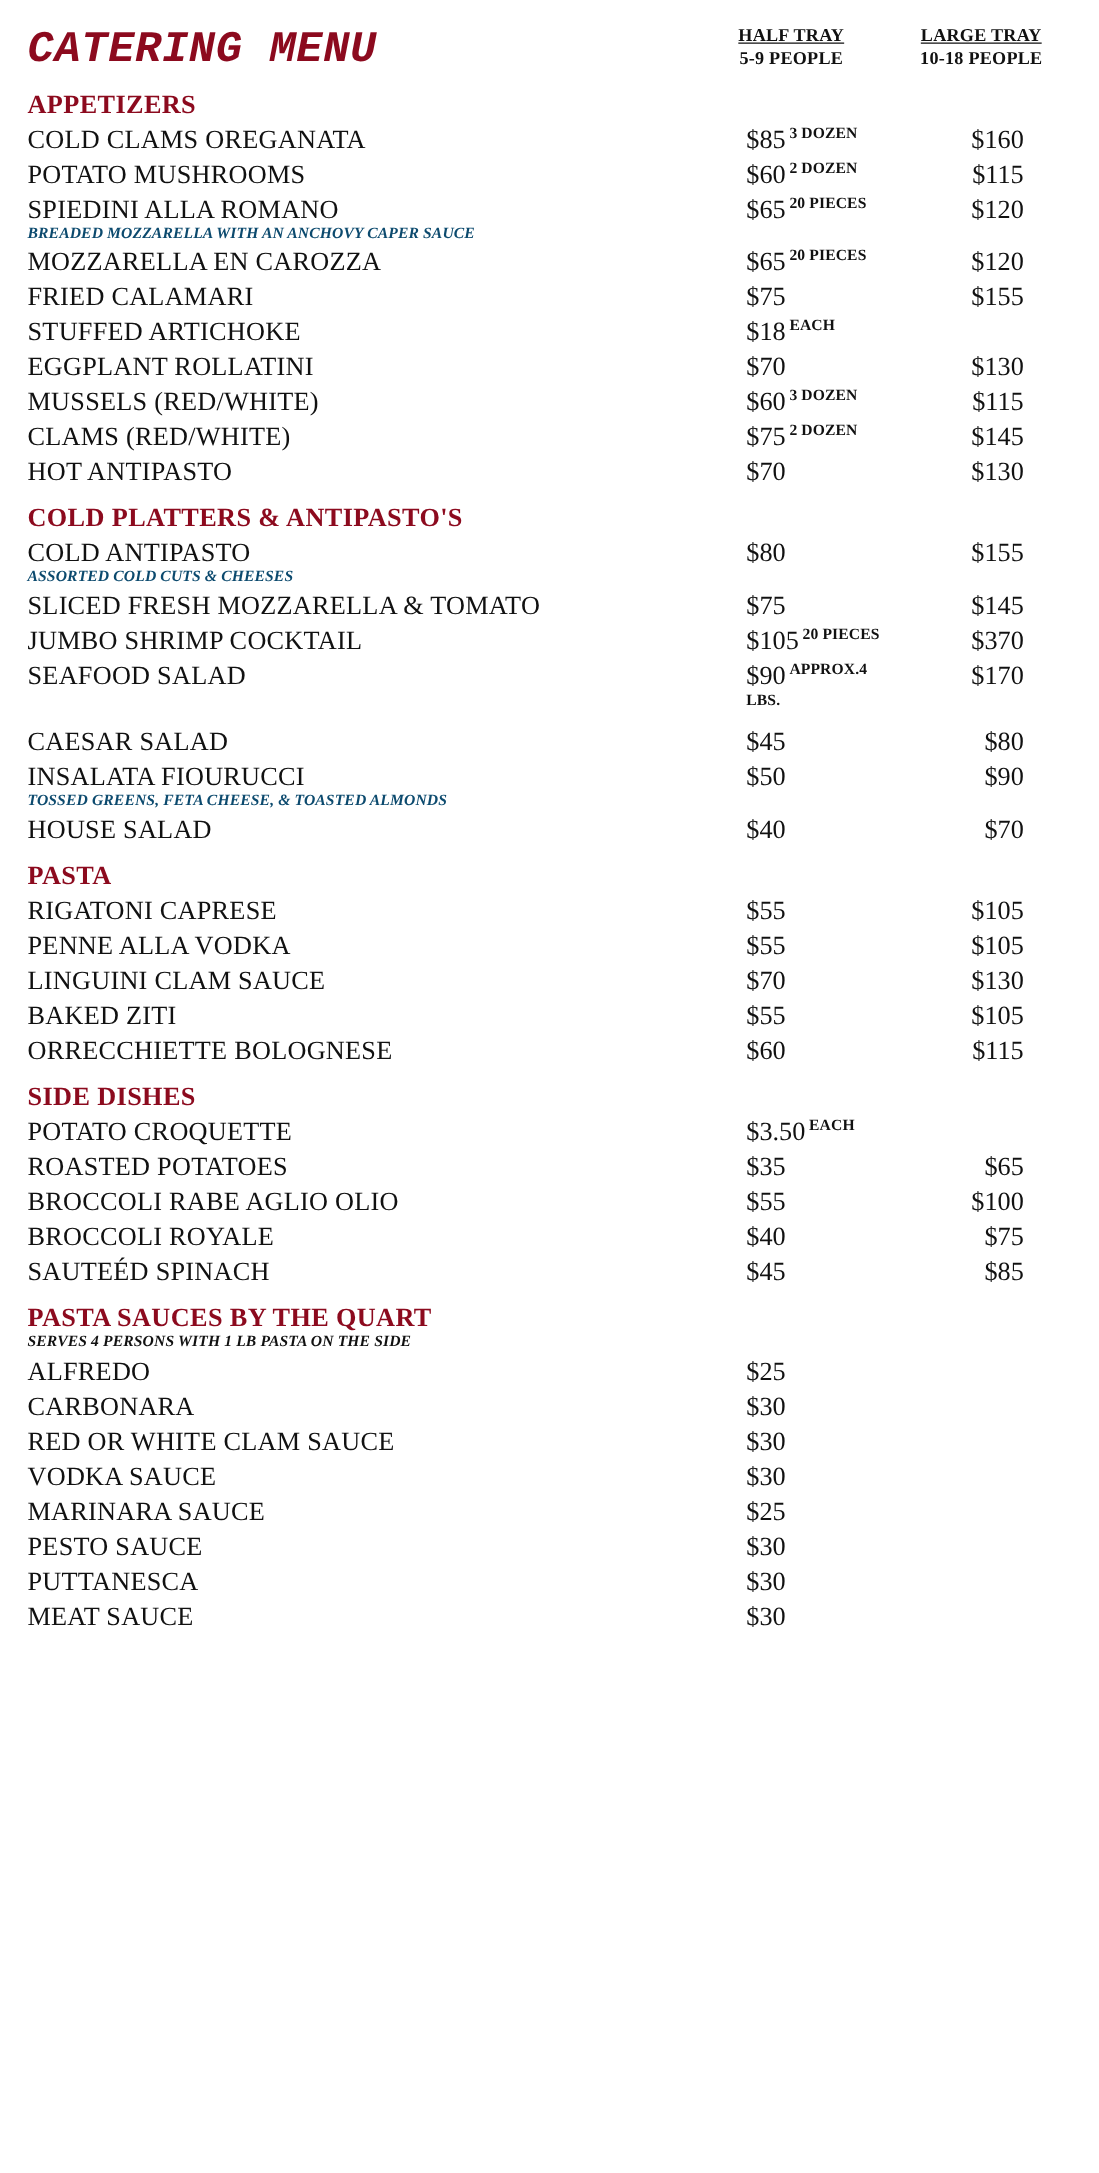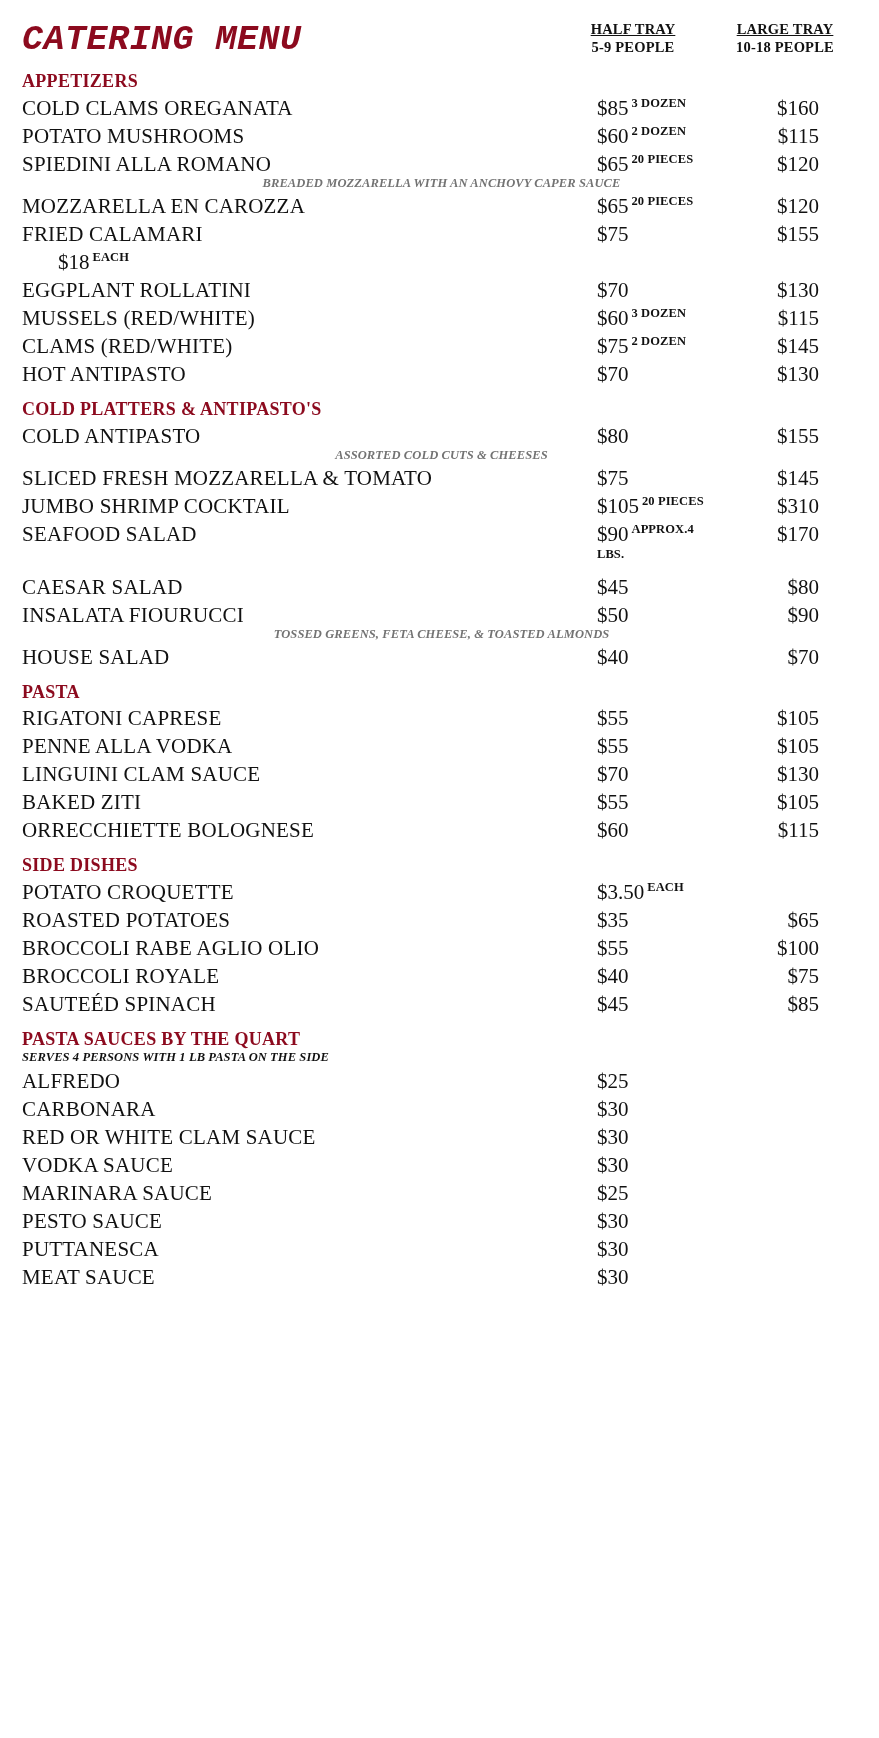--- a/index.html
+++ b/index.html
@@ -59,21 +59,21 @@
     letter-spacing: 0.2px;
   }
 
   
   .section {
     margin-top: 12px;
   }
   .section-title {
     color: #8c0a1e;
     font-weight: bold;
-    font-size: 18px;
+    font-size: 21px;
     letter-spacing: 0.3px;
     margin: 0 0 2px 4px;
     line-height: 1.1;
   }
   .section-note {
     font-style: italic;
     font-weight: bold;
     font-size: 12.5px;
     margin: -2px 0 2px 4px;
     color: #111;
@@ -112,22 +112,21 @@
     vertical-align: super;
     margin-left: 3px;
     letter-spacing: 0.1px;
   }
   .desc {
     font-style: italic;
     font-weight: bold;
     font-size: 12.5px;
     margin: -2px 0 1px 4px;
     letter-spacing: 0.1px;
-    color: #737373;
-    text-align: center;
+    color: #0c4a6e;
   }
 </style>
 </head>
 <body>
 
 <div class="page">
 
   <div class="header">
     <div class="menu-title">CATERING MENU</div>
     <div class="col-heads">
@@ -165,20 +164,21 @@
           <div class="name">MOZZARELLA EN CAROZZA</div>
           <div class="price half"><span>$65</span><span class="qual">20 PIECES</span></div>
           <div class="price large">$120</div>
         </div>
         <div class="row">
           <div class="name">FRIED CALAMARI</div>
           <div class="price half"><span>$75</span></div>
           <div class="price large">$155</div>
         </div>
         <div class="row">
+          <div class="name">STUFFED ARTICHOKE</div>
           <div class="price half"><span>$18</span><span class="qual">EACH</span></div>
           <div class="price large"></div>
         </div>
         <div class="row">
           <div class="name">EGGPLANT ROLLATINI</div>
           <div class="price half"><span>$70</span></div>
           <div class="price large">$130</div>
         </div>
         <div class="row">
           <div class="name">MUSSELS (RED/WHITE)</div>
@@ -205,21 +205,21 @@
         </div>
         <div class="desc">ASSORTED COLD CUTS &amp; CHEESES</div>
         <div class="row">
           <div class="name">SLICED FRESH MOZZARELLA &amp; TOMATO</div>
           <div class="price half"><span>$75</span></div>
           <div class="price large">$145</div>
         </div>
         <div class="row">
           <div class="name">JUMBO SHRIMP COCKTAIL</div>
           <div class="price half"><span>$105</span><span class="qual">20 PIECES</span></div>
-          <div class="price large">$310</div>
+          <div class="price large">$370</div>
         </div>
         <div class="row">
           <div class="name">SEAFOOD SALAD</div>
           <div class="price half"><span>$90</span><span class="qual">APPROX.4 LBS.</span></div>
           <div class="price large">$170</div>
         </div>
         <div class="row">
           <div class="name">CAESAR SALAD</div>
           <div class="price half"><span>$45</span></div>
           <div class="price large">$80</div>

